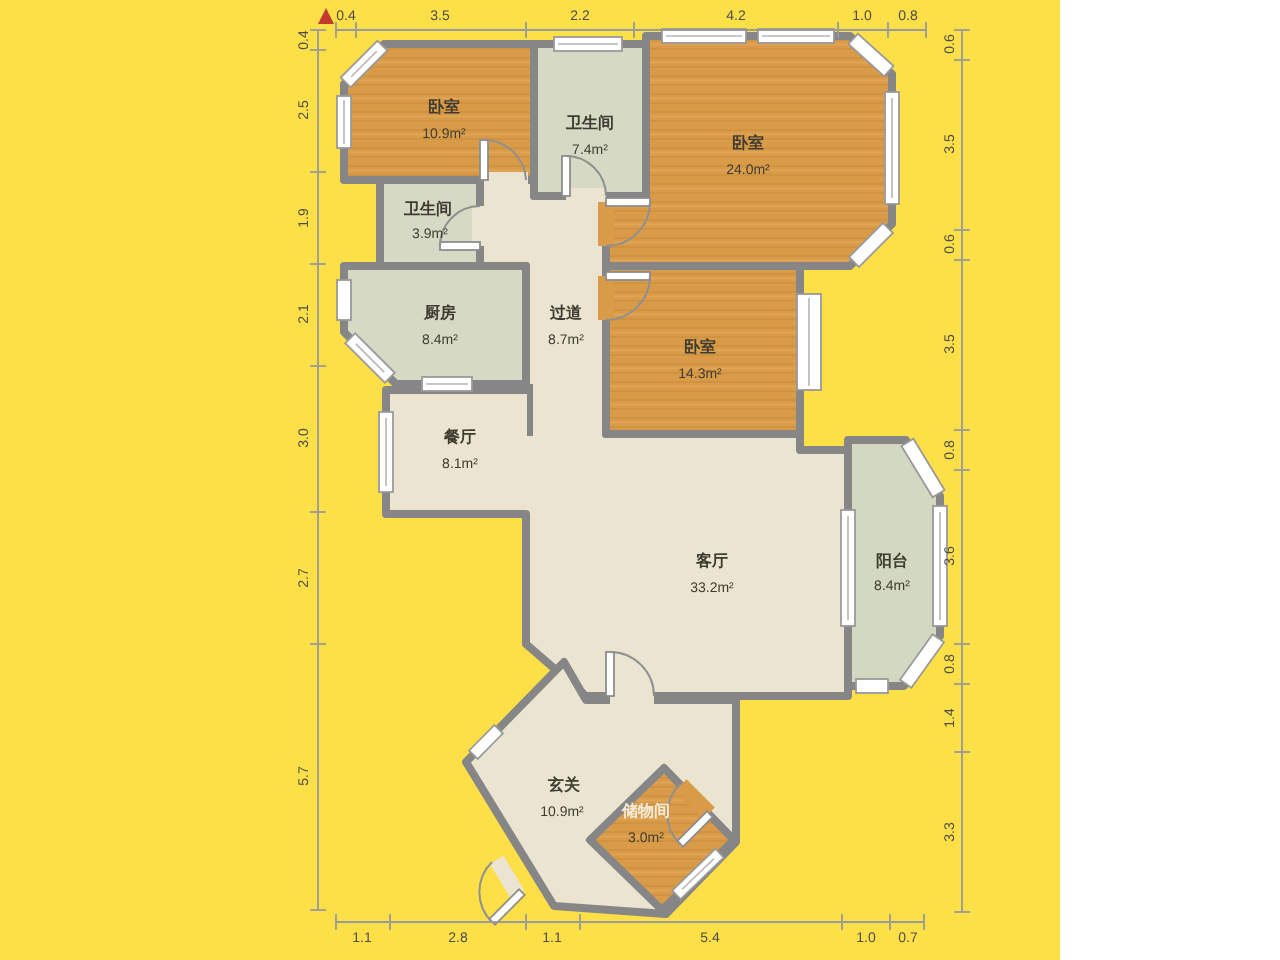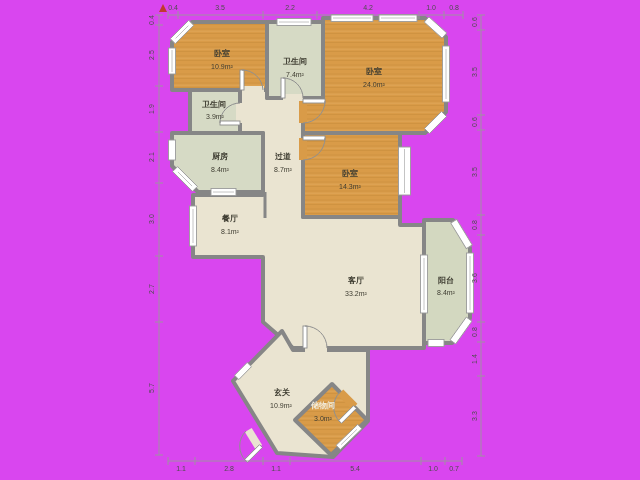--- a/index.html
+++ b/index.html
@@ -1,16 +1,16 @@
 <!DOCTYPE html>
 <html><head>
 <meta charset="utf-8">
 <style>
   html,body{margin:0;padding:0;background:#ffffff;}
-  #stage{position:relative;width:640px;height:480px;background:#d946ef;overflow:hidden;
+  #stage{position:relative;width:530px;height:480px;background:#fde047;overflow:hidden;
          font-family:"Liberation Sans",sans-serif;}
   svg{display:block;}
   .room{stroke:#868686;stroke-width:4;stroke-linejoin:round;}
   .thin{stroke:#868686;stroke-width:3;}
   .win{fill:#ffffff;stroke:#9a9a9a;stroke-width:0.9;}
   .winline{stroke:#b5b5b5;stroke-width:0.8;fill:none;}
   .gap{stroke:none;}
   .leaf{fill:#ffffff;stroke:#8d8d8d;stroke-width:0.9;}
   .arc{fill:none;stroke:#909090;stroke-width:1;}
   .dimline{stroke:#9a9a9a;stroke-width:0.9;}

